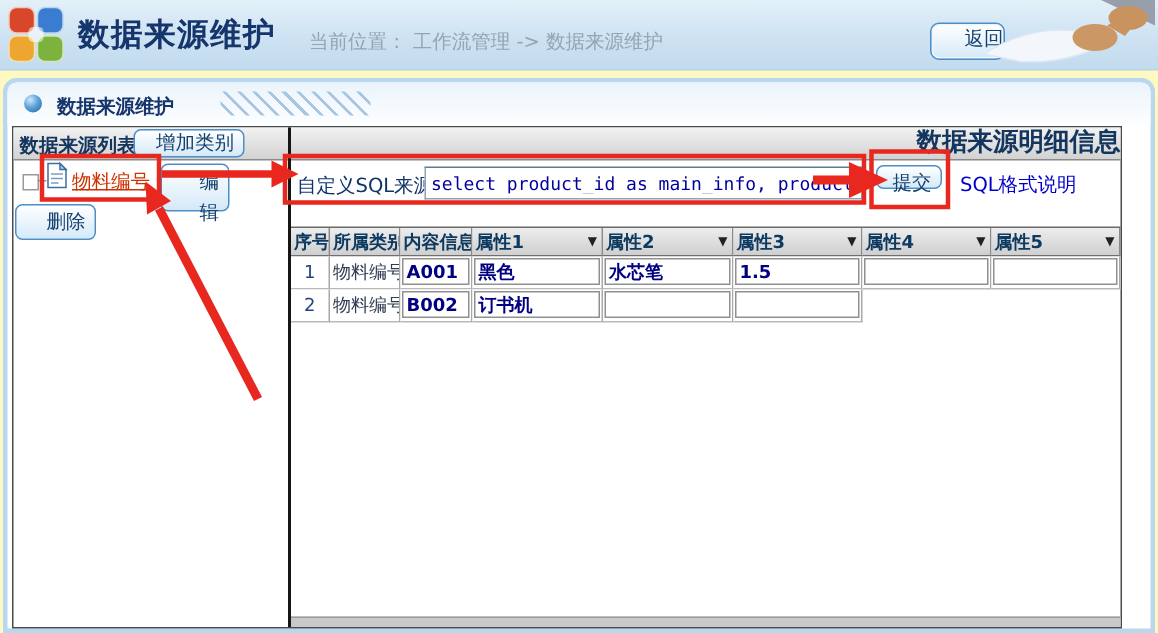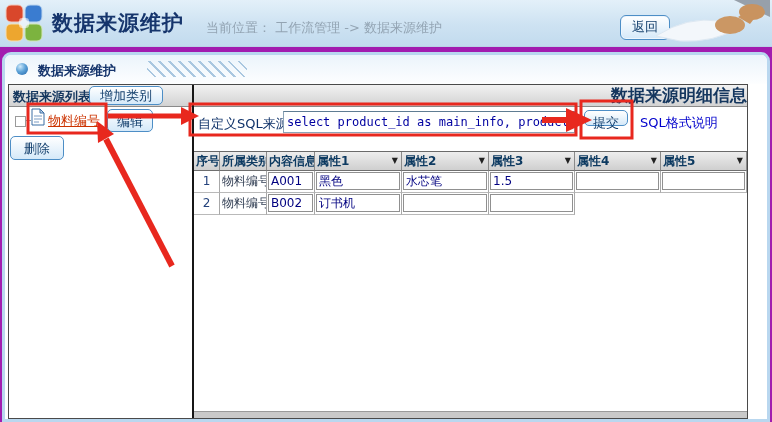--- a/index.html
+++ b/index.html
@@ -1,27 +1,27 @@
 <!DOCTYPE html>
 <html><head>
 <meta charset="utf-8">
 <style>
   html,body{margin:0;padding:0;}
-  .stage{position:relative;width:772px;height:422px;background:#a21caf;overflow:hidden;
+  .stage{position:relative;width:772px;height:422px;background:#fef9c3;overflow:hidden;
          font-family:"DejaVu Sans","Liberation Sans",sans-serif;}
 
   
   .topbar{position:absolute;left:0;top:0;width:772px;height:46px;
           background:linear-gradient(180deg,#e3f0f9 0%,#cde2f2 55%,#c2dbee 100%);
           border-bottom:1px solid #bad2e6;}
   .logo{position:absolute;left:5px;top:4px;width:38px;height:38px;}
   .app-title{position:absolute;left:52px;top:9px;font-size:21px;font-weight:bold;color:#16356c;letter-spacing:1px;}
   .breadcrumb{position:absolute;left:206px;top:19px;font-size:13px;color:#93a4b3;}
   .btn{border:1px solid #4d8ec6;border-radius:5px;background:linear-gradient(#ffffff,#d5e9f9);
-       color:#14406e;font-size:13px;box-sizing:border-box;text-align:center;cursor:default;
+       color:#14406e;font-size:13px;box-sizing:border-box;text-align:right;cursor:default;
        font-family:"DejaVu Sans","Liberation Sans",sans-serif;}
   .btn-back{position:absolute;left:620px;top:15px;width:50px;height:25px;line-height:22px;border-radius:6px;
             box-shadow:inset 0 0 0 1px #eef6fd;}
   .handshake{position:absolute;right:0;top:0;width:130px;height:46px;}
 
   
   .panel-frame{position:absolute;left:2px;top:52px;width:768px;height:370px;box-sizing:border-box;
                border:3px solid #b9d7ef;border-radius:9px 9px 0 0;background:#fff;}
   .panel-header{position:absolute;left:0;top:0;width:100%;height:29px;
                 background:linear-gradient(#ebf4fb,#fdfeff);border-radius:6px 6px 0 0;}
@@ -39,21 +39,21 @@
   
   .pane-left{position:absolute;left:0;top:0;width:183px;height:100%;}
   .pane-left .pane-header{position:relative;}
   .sidebar-header-label{position:absolute;left:4px;top:3px;font-size:13px;font-weight:bold;color:#14365e;}
   .btn-add{position:absolute;left:80px;top:1px;width:74px;height:19px;line-height:16px;}
   .tree-row{position:absolute;left:0;top:23px;width:100%;height:26px;}
   .tree-node-icon{position:absolute;left:6px;top:8px;width:9px;height:9px;border:1px solid #9a9a9a;background:#fff;}
   .tree-connector{position:absolute;left:16px;top:12px;width:6px;height:1px;background:#9a9a9a;}
   .doc-icon{position:absolute;left:22px;top:0;}
   .tree-link{position:absolute;left:39px;top:4px;font-size:13px;color:#cc3300;text-decoration:underline;cursor:pointer;}
-  .btn-edit{position:absolute;left:98px;top:1px;width:46px;height:23px;line-height:21px;}
+  .btn-edit{position:absolute;left:98px;top:1px;width:46px;height:32px;line-height:21px;padding-left:13px;}
   .btn-delete{position:absolute;left:1px;top:51px;width:54px;height:24px;line-height:21px;}
 
   .divider{position:absolute;left:183px;top:0;width:2px;height:100%;background:#161616;}
 
   
   .pane-right{position:absolute;left:185px;top:0;width:553px;height:100%;}
   .pane-right .pane-header{text-align:right;font-size:17px;font-weight:bold;color:#14365e;line-height:20px;}
   .sql-row{position:absolute;left:0;top:22px;width:100%;height:31px;}
   .sql-label{position:absolute;left:4px;top:8px;font-size:13px;color:#10336a;}
   .sql-input{position:absolute;left:89px;top:4px;width:292px;height:22px;box-sizing:border-box;
@@ -70,21 +70,21 @@
       border-bottom:1px solid #6f6f6f;font-size:12px;font-weight:bold;color:#0d3a61;line-height:18px;
       padding-left:2px;box-sizing:border-box;overflow:hidden;white-space:nowrap;}
   .th.filter{display:flex;justify-content:space-between;align-items:center;padding-right:3px;}
   .dd{font-size:8px;color:#222;line-height:8px;cursor:pointer;}
   .td{height:22px;border-right:1px solid #a8a8a8;border-bottom:1px solid #b9b9b9;font-size:12px;
       box-sizing:border-box;line-height:20px;overflow:hidden;white-space:nowrap;background:#fff;}
   .td.center{text-align:center;color:#24427c;}
   .td.cat{padding-left:2px;color:#303d52;}
   .td.boxed{padding:1px;}
   .cellbox{height:18px;border:1px solid #909090;background:#fff;color:#000080;font-size:12px;
-           line-height:16px;padding:0 2px;overflow:hidden;white-space:nowrap;box-sizing:border-box;}
+           line-height:16px;padding:0 2px;overflow:hidden;white-space:nowrap;box-sizing:border-box;font-weight:bold;}
   .hscroll{position:absolute;left:0;bottom:0;width:553px;height:6px;background:#c9c9c9;border-top:1px solid #9a9a9a;}
 
   
   .annotations{position:absolute;left:0;top:0;width:772px;height:422px;pointer-events:none;z-index:40;}
 </style>
 </head>
 <body>
 
 <div class="stage">
 

